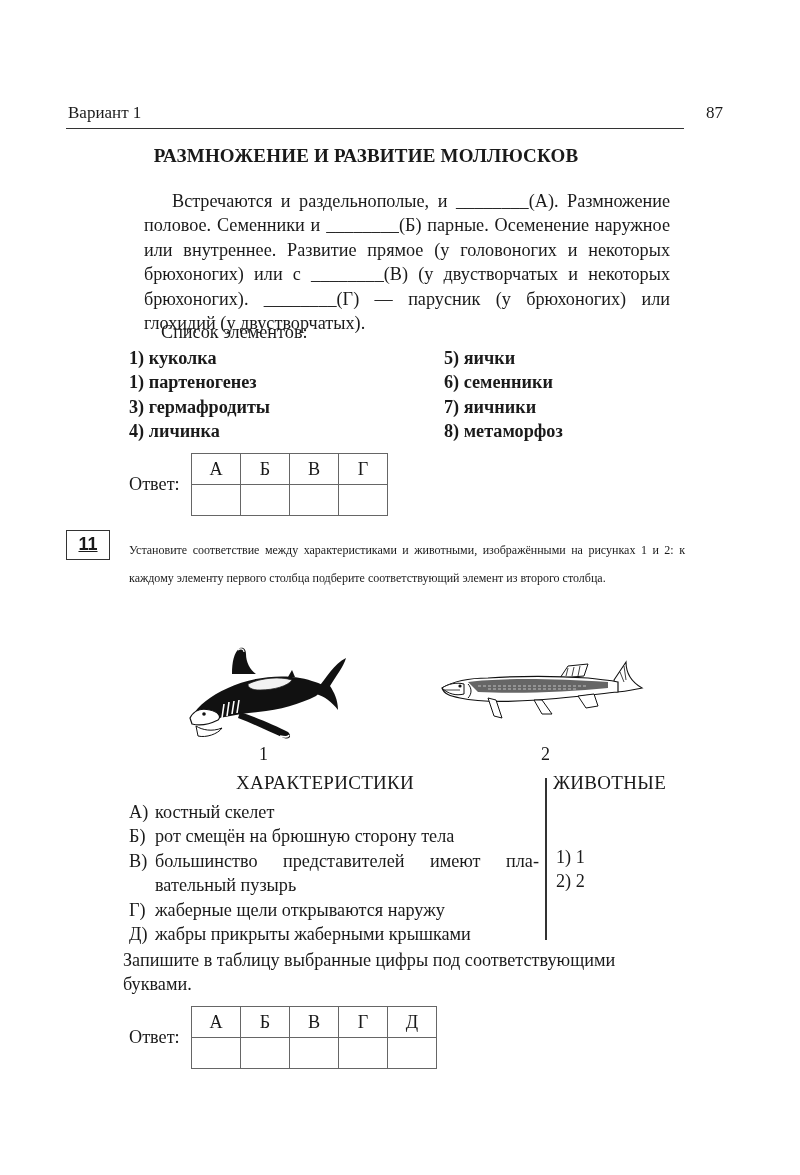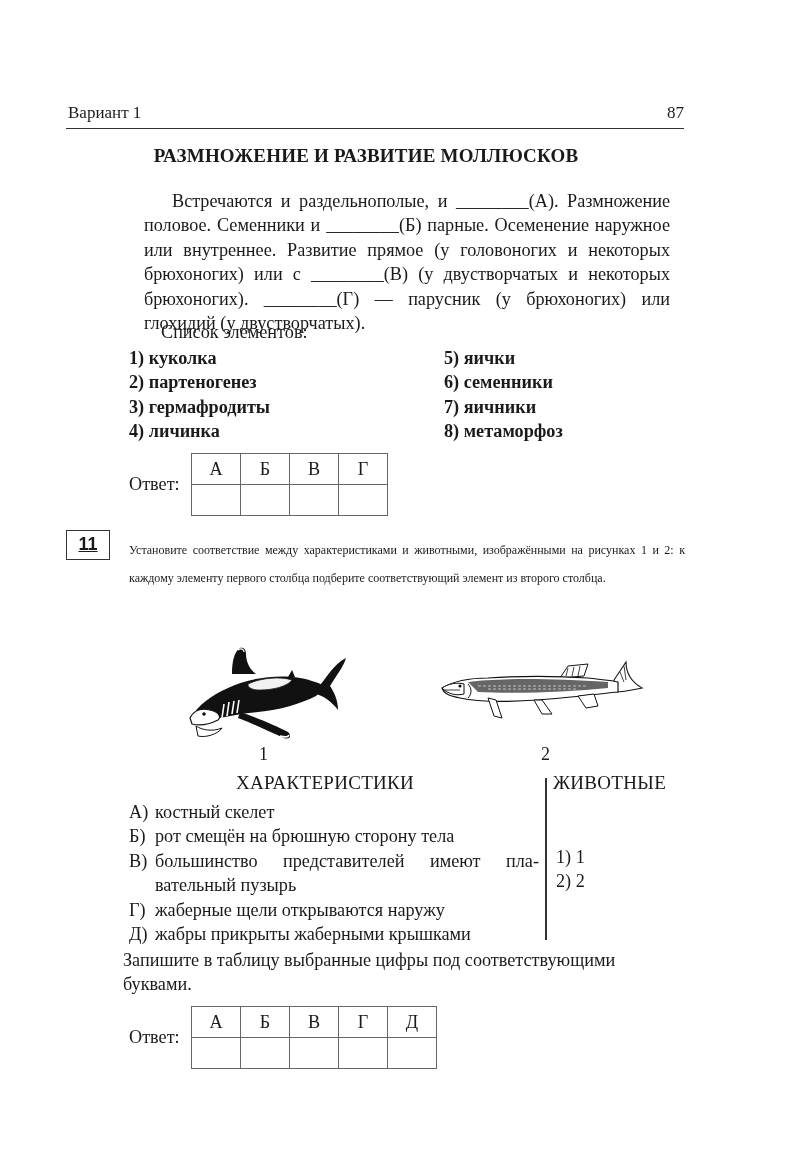--- a/index.html
+++ b/index.html
@@ -1,20 +1,20 @@
 <!DOCTYPE html>
 <html><head>
 <meta charset="utf-8">
 <style>
   html, body { margin:0; padding:0; background:#fff; }
   body { width:800px; height:1175px; position:relative; overflow:hidden;
          font-family:"Liberation Serif","DejaVu Serif",serif; color:#1a1a1a; }
   .abs { position:absolute; }
   .hdr-left { left:68px; top:103px; font-size:17px; }
-  .hdr-right { left:667px; top:103px; font-size:17px; }
+  .hdr-right { left:706px; top:103px; font-size:17px; }
   .hdr-rule { left:66px; top:128px; width:618px; height:1px; background:#333; }
   .title { left:0; width:732px; top:145px; text-align:center; font-size:19px; font-weight:bold; letter-spacing:0.2px; }
   .para { left:129px; top:174px; width:556px; font-size:18.2px; line-height:24.4px; text-align:justify; }
   .para p { margin:15px; text-indent:28px; }
   .list-title { left:129px; top:322px; font-size:18.2px;margin-left:32px; }
   .list { left:129px; top:346px; width:560px; font-size:18.2px; line-height:24.4px; }
   .list .col { position:absolute; top:0;font-weight:bold; }
   .list .col.c1 { left:0; }
   .list .col.c2 { left:315px; }
   .ans-label { font-size:18.2px; }
@@ -48,21 +48,21 @@
 <div class="abs title">РАЗМНОЖЕНИЕ И РАЗВИТИЕ МОЛЛЮСКОВ</div>
 
 <div class="abs para">
   <p>Встречаются и раздельнополые, и ________(А). Размноже­ние половое. Семенники и ________(Б) парные. Осеменение наружное или внутреннее. Развитие прямое (у головоногих и некоторых брюхоногих) или с ________(В) (у двустворчатых и некоторых брюхоногих). ________(Г) — парусник (у брюхо­ногих) или глохидий (у двустворчатых).</p>
 </div>
 
 <div class="abs list-title">Список элементов:</div>
 <div class="abs list">
   <div class="col c1">
     <div>1) куколка</div>
-    <div>2) партеногенез</div>
+    <div>1) партеногенез</div>
     <div>3) гермафродиты</div>
     <div>4) личинка</div>
   </div>
   <div class="col c2">
     <div>5) яички</div>
     <div>6) семенники</div>
     <div>7) яичники</div>
     <div>8) метаморфоз</div>
   </div>
 </div>

